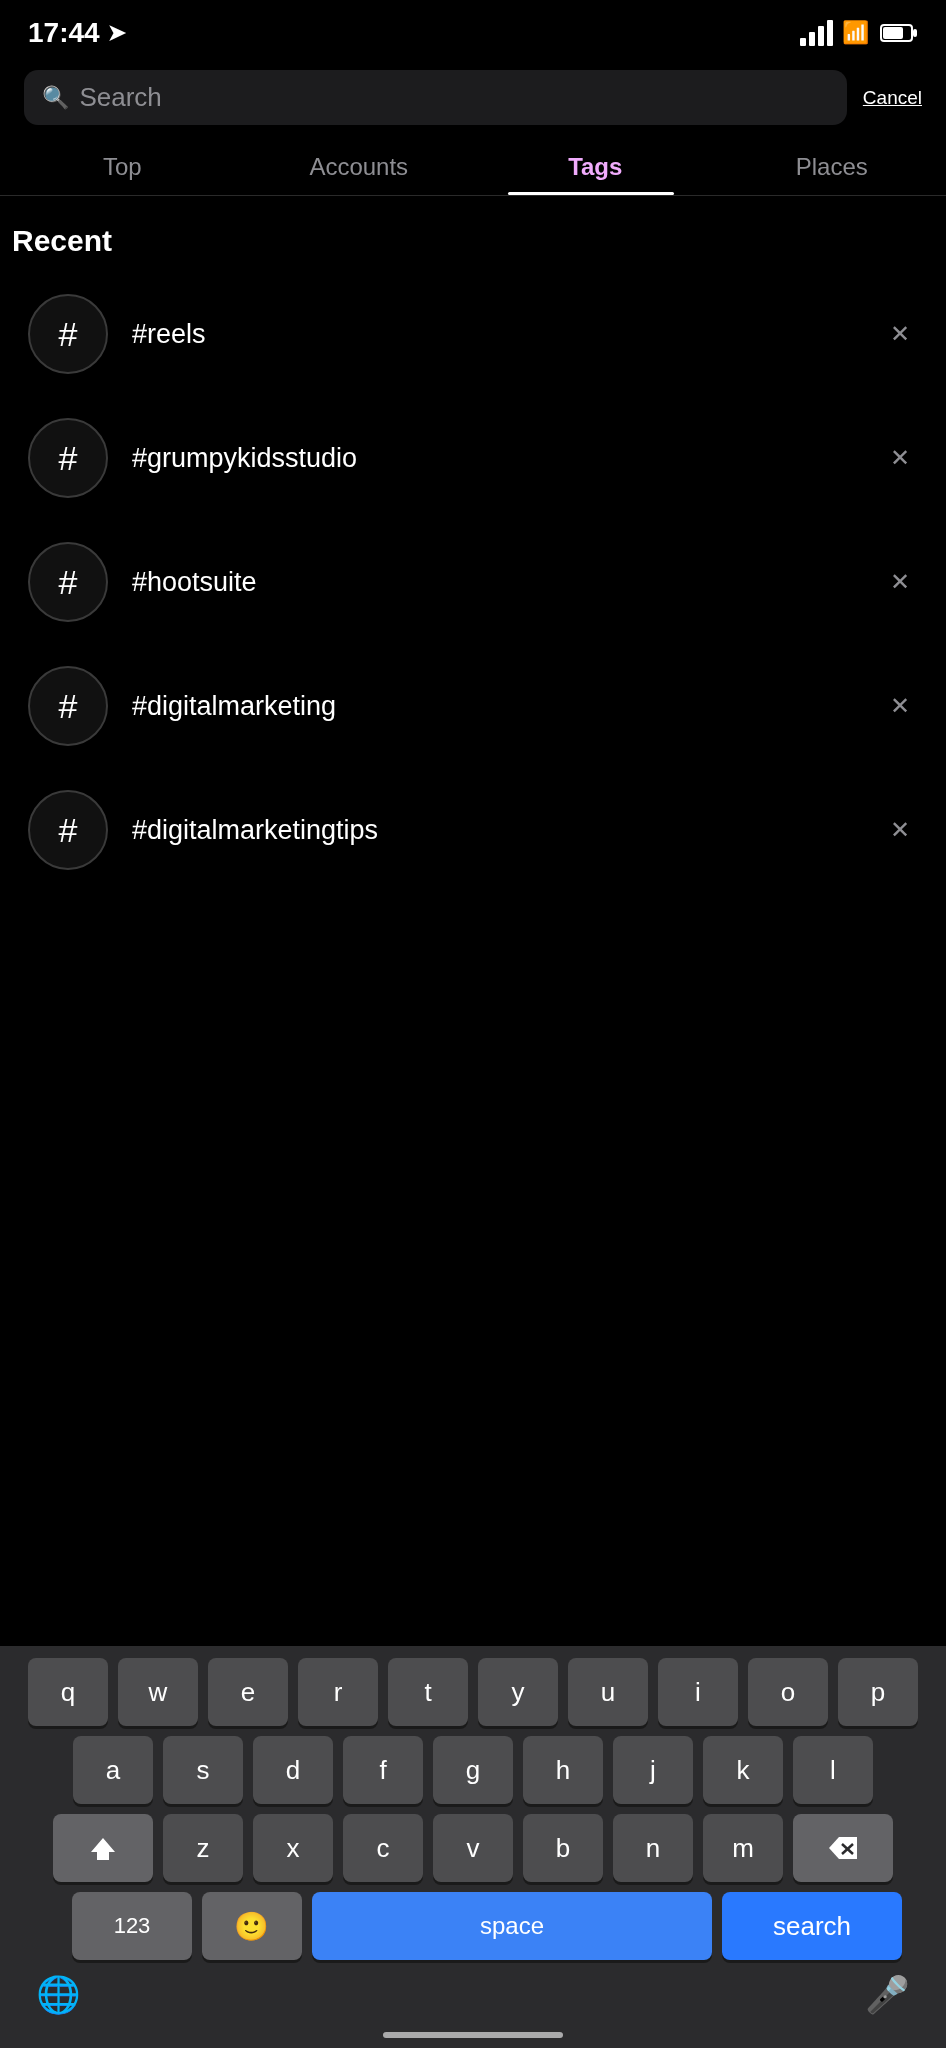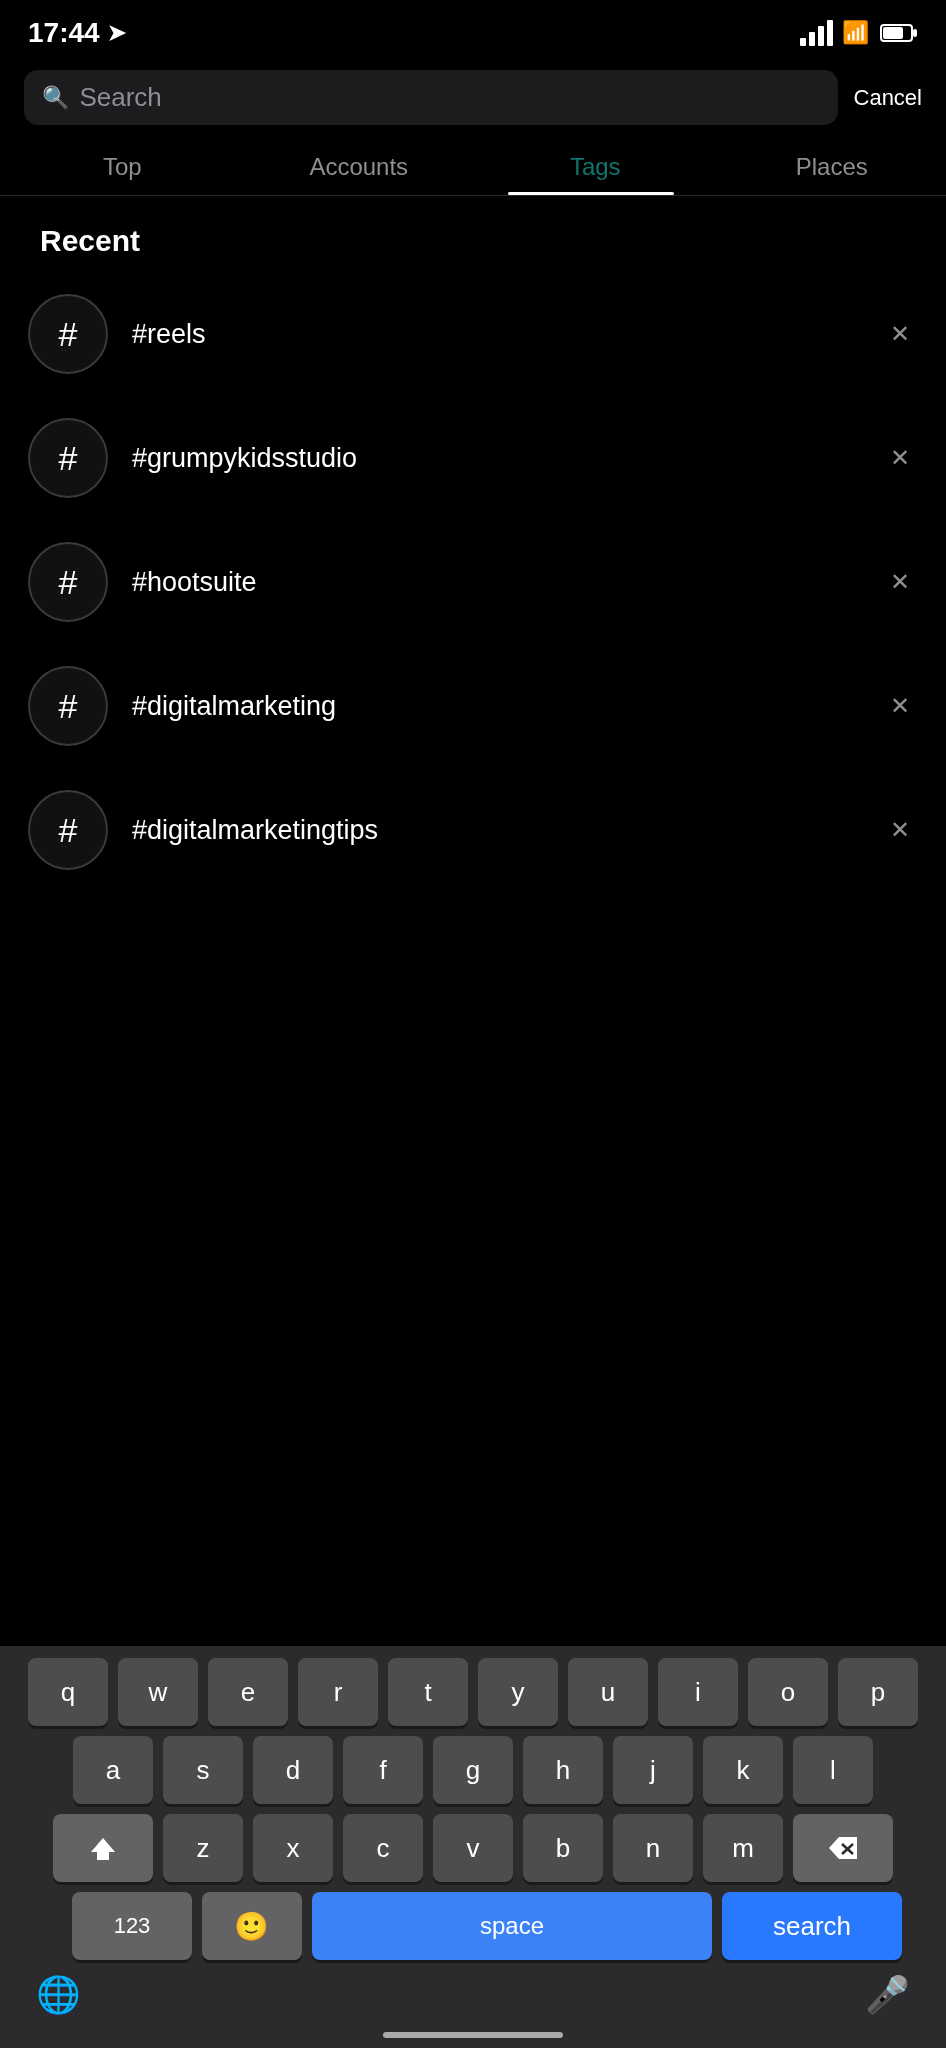--- a/index.html
+++ b/index.html
@@ -66,57 +66,58 @@
     .search-icon-inner {
       color: #8e8e93;
       font-size: 22px;
     }
     .search-placeholder {
       color: #8e8e93;
       font-size: 26px;
     }
     .cancel-btn {
       color: #fff;
-      font-size: 22px;
+      font-size: 19px;
+      text-decoration: underline;
       white-space: nowrap;
       cursor: pointer;
     }
 
     
     .tabs-row {
       display: flex;
       border-bottom: 1px solid #2a2a2a;
     }
     .tab-item {
       flex: 1;
       text-align: center;
       padding: 18px 0 14px 8px;
       font-size: 24px;
       color: #8e8e93;
       position: relative;
       cursor: pointer;
     }
     .tab-item.active {
-      color: #0f766e;
-      font-weight: 400;
+      color: #f0abfc;
+      font-weight: 700;
     }
     .tab-item.active::after {
       content: '';
       position: absolute;
       bottom: 0;
       left: 15%;
       width: 70%;
       height: 3px;
       background: #fff;
       border-radius: 2px;
     }
 
     
     .recent-header {
-      padding: 28px 28px 14px 40px;
+      padding: 28px 28px 14px 12px;
       font-size: 30px;
       font-weight: 700;
     }
 
     
     .tag-list {
       display: flex;
       flex-direction: column;
     }
     .tag-item {

